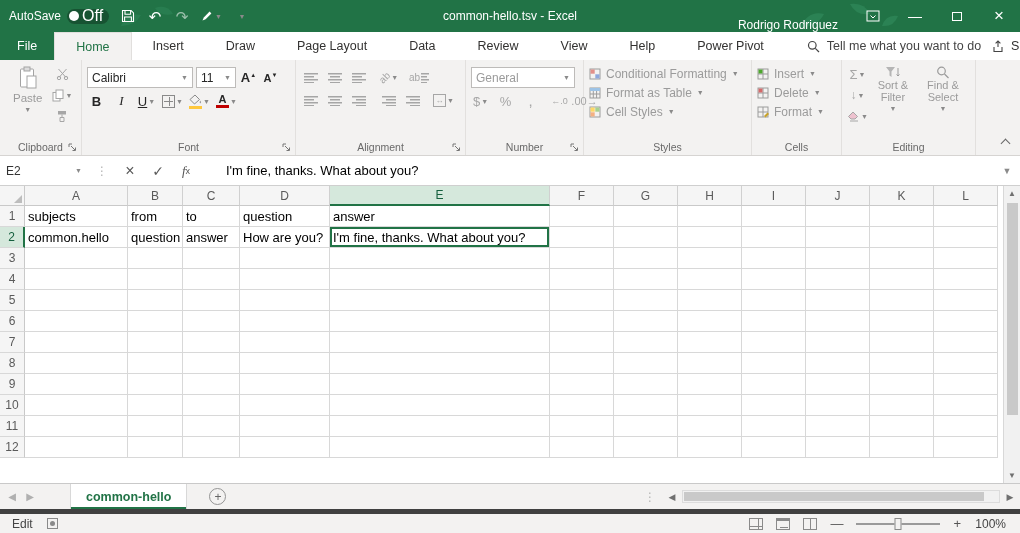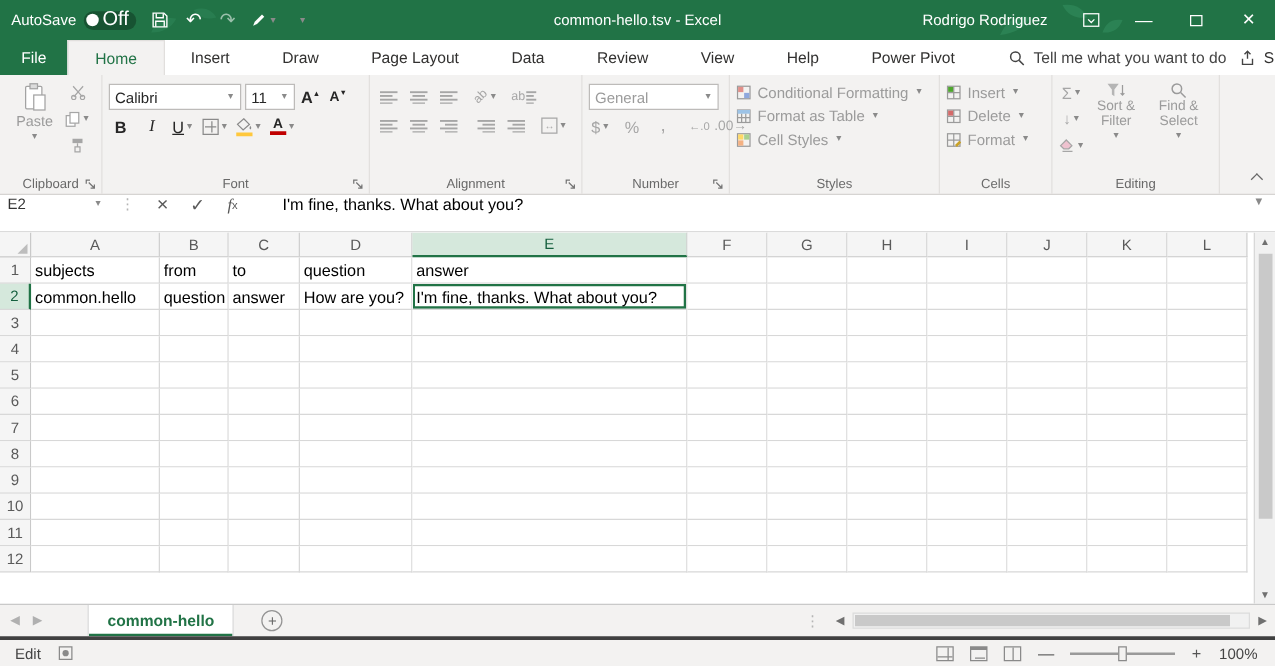--- a/index.html
+++ b/index.html
@@ -15,21 +15,21 @@
   .titlebar { height:32px; background:#217346; color:#fff; display:flex; align-items:center; font-size:12px; position:relative; flex:0 0 32px; }
   .qat { display:flex; align-items:center; gap:11px; padding:0 10px 0 9px; z-index:2; }
   .autosave { display:flex; align-items:center; gap:6px; }
   .pill { display:flex; align-items:center; gap:3px; background:rgba(0,0,0,.28); border-radius:8px; height:15px; padding:0 6px 0 2px; }
   .pill .knob { width:10px; height:10px; border-radius:50%; background:#fff; }
   .pill .state { font-size:16px; color:#fff; }
   .qbtn { display:flex; align-items:center; justify-content:center; min-width:16px; height:20px; color:#fff; }
   .qbtn .chev { font-size:7px; margin-left:2px; }
   .arrowglyph { font-size:15px; line-height:15px; }
   .win-title { position:absolute; left:0; right:0; text-align:center; font-size:12px; color:#fff; pointer-events:none; }
-  .tb-right { margin-left:auto; display:flex; align-items:center; height:100%; z-index:2; }
+  .tb-right { margin-left:auto; display:flex; align-items:flex-end; height:100%; z-index:2; }
   .username { margin-right:14px; font-size:12px; }
   .winbtn { width:42px; height:32px; display:flex; align-items:center; justify-content:center; font-size:14px; color:#fff; }
   .maxbox { width:10px; height:9px; border:1px solid #fff; display:inline-block; }
   .leaves { position:absolute; top:0; right:120px; height:32px; opacity:.35; pointer-events:none; }
   .leaves2 { right:835px; opacity:.25; }
 
   
   .tabrow { height:28px; background:#fff; display:flex; align-items:stretch; font-size:12.5px; flex:0 0 28px; }
   .rtab { display:flex; align-items:center; padding:0 21px; color:#323130; white-space:nowrap; }
   .rtab.file { background:#217346; color:#fff; padding:0 17px; }
@@ -63,21 +63,21 @@
   .plusbox::after { content:""; position:absolute; top:50%; left:1px; right:1px; height:1px; background:#8a8a8a; }
   .fontletter { font-weight:bold; font-size:13px; color:#262626; }
   .colorbar { width:13px; height:3px; margin-top:1px; }
   .stylerow { display:flex; align-items:center; gap:5px; height:19px; font-size:12px; color:#9b9b9b; white-space:nowrap; }
   .cellrow { display:flex; align-items:center; gap:5px; height:19px; font-size:12px; color:#9b9b9b; white-space:nowrap; }
   .vbtn { display:flex; flex-direction:column; align-items:center; padding:2px 3px; font-size:11px; line-height:12px; color:#9b9b9b; text-align:center; width:50px; }
   .collapse-chev { position:absolute; right:11px; bottom:8px; width:7px; height:7px; border-left:1.5px solid #666; border-top:1.5px solid #666; transform:rotate(45deg); }
   .tiny { font-size:6px; vertical-align:super; }
 
   
-  .formulabar { height:30px; background:#fff; border-bottom:1px solid #cfcfcf; display:flex; align-items:flex-start; font-size:12px; flex:0 0 30px; }
+  .formulabar { height:30px; background:#fff; border-bottom:1px solid #cfcfcf; display:flex; align-items:center; font-size:12px; flex:0 0 30px; }
   .namebox { width:88px; display:flex; align-items:center; justify-content:space-between; padding:0 6px; color:#333; }
   .grip { display:flex; align-items:center; color:#b5b5b5; padding:0 8px; font-size:12px; }
   .fbtn { width:28px; display:flex; align-items:center; justify-content:center; color:#5a5a5a; font-size:14px; }
   .fx { font-family:"Liberation Serif",serif; font-style:italic; font-size:13px; color:#555; }
   .formula-text { display:flex; align-items:center; padding-left:26px; font-size:13px; color:#000; flex:1; white-space:nowrap; overflow:hidden; }
   .fexpand { width:26px; display:flex; align-items:center; justify-content:center; color:#8a8a8a; font-size:9px; }
 
   
   .sheetarea { flex:1; display:flex; overflow:hidden; background:#fff; }
   .gridmain { flex:1; overflow:hidden; }
@@ -100,21 +100,21 @@
   .navarrow { display:flex; align-items:center; justify-content:center; width:24px; color:#b0b0b0; font-size:10px; }
   .sheettab { display:flex; align-items:center; padding:0 15px; background:#fff; color:#217346; font-weight:bold; border-left:1px solid #d8d8d8; border-right:1px solid #d8d8d8; box-shadow: inset 0 -2px 0 #217346; margin-left:28px; }
   .addsheet { width:17px; height:17px; border:1px solid #949494; border-radius:50%; color:#666; display:flex; align-items:center; justify-content:center; font-size:12px; align-self:center; margin-left:22px; }
   .hscrollzone { margin-left:auto; display:flex; align-items:center; }
   .hgrip { color:#b5b5b5; font-size:12px; padding:0 6px; }
   .harrow { width:20px; display:flex; align-items:center; justify-content:center; color:#707070; font-size:9px; }
   .htrack { width:318px; height:13px; background:#f1f1f1; border:1px solid #dcdcdc; position:relative; }
   .hthumb { position:absolute; left:1px; top:1px; bottom:1px; width:300px; background:#c9c9c9; }
 
   
-  .statusbar { height:24px; background:#f3f2f1; border-top:3px solid #404040; display:flex; align-items:center; font-size:12px; color:#444; flex:0 0 24px; }
+  .statusbar { height:24px; background:#f3f2f1; border-top:5px solid #404040; display:flex; align-items:center; font-size:12px; color:#444; flex:0 0 24px; }
   .smode { padding-left:12px; }
   .macroico { width:11px; height:11px; border:1px solid #8a8a8a; margin-left:14px; display:inline-flex; align-items:center; justify-content:center; }
   .macroico::after { content:""; width:5px; height:5px; border-radius:50%; background:#8a8a8a; }
   .sb-right { margin-left:auto; display:flex; align-items:center; gap:13px; padding-right:14px; }
   .vico { width:14px; height:12px; border:1px solid #8a8a8a; position:relative; }
   .vico.v-normal { background:linear-gradient(#8a8a8a,#8a8a8a) 0 7px/12px 1px no-repeat, linear-gradient(#8a8a8a,#8a8a8a) 8px 0/1px 10px no-repeat; }
   .vico.v-layout { border-top-width:3px; background:linear-gradient(#8a8a8a,#8a8a8a) 3px 6px/8px 1px no-repeat; }
   .vico.v-break { background:linear-gradient(#8a8a8a,#8a8a8a) 6px 0/1px 10px no-repeat; }
   .zoomglyph { font-size:13px; color:#555; }
   .ztrack { width:84px; height:2px; background:#9a9a9a; position:relative; }

